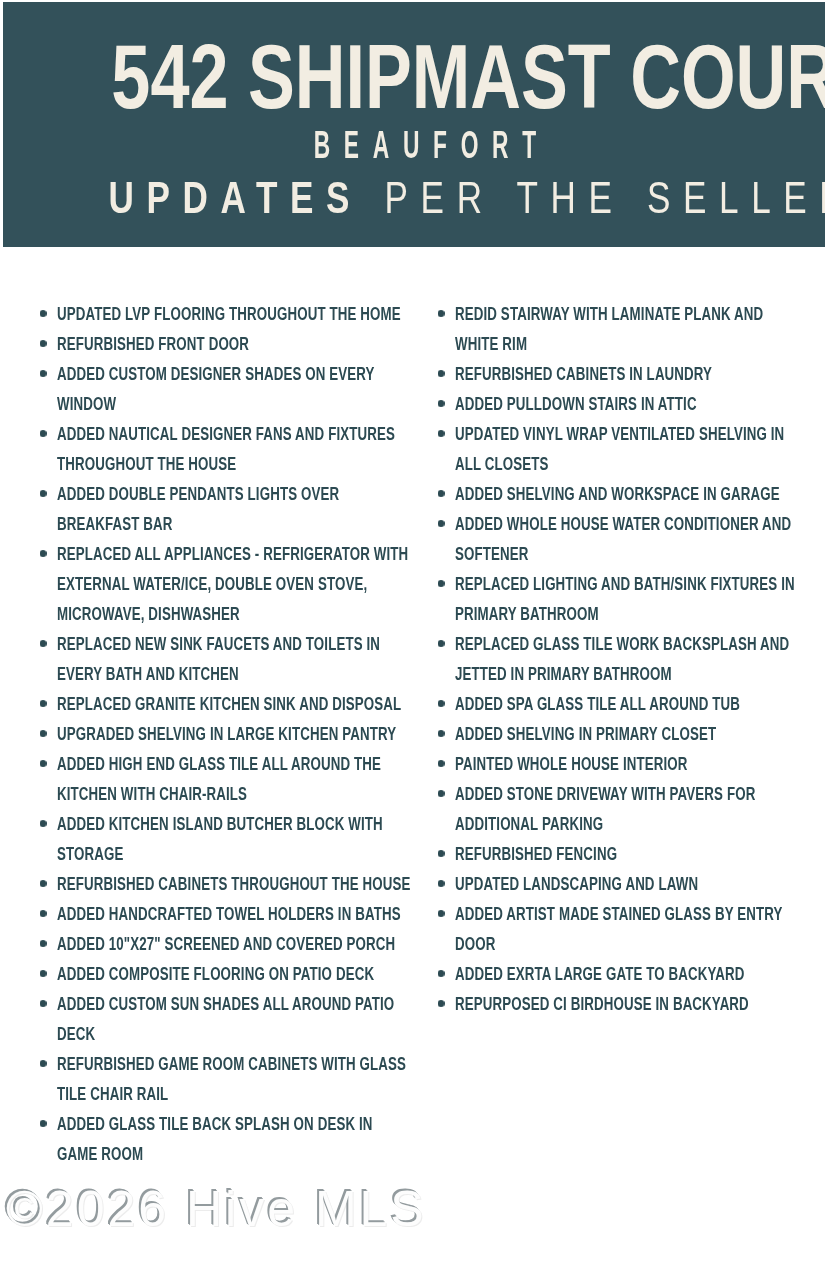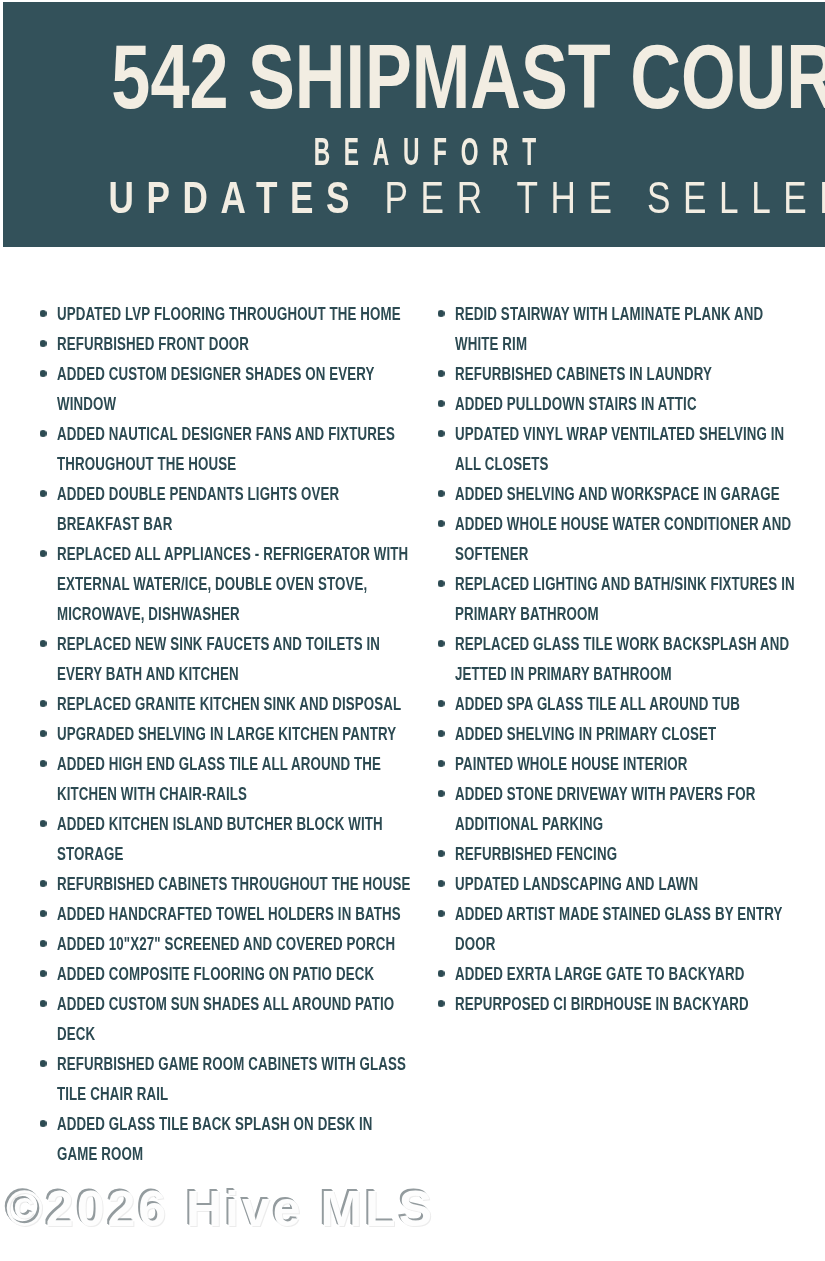--- a/index.html
+++ b/index.html
@@ -28,21 +28,21 @@
   .title-line { top: 30px; }
   .title-line .condense {
     font-size: 90px;
     font-weight: 700;
     line-height: 90px;
     letter-spacing: 0;
     transform: scaleX(0.78);
     transform-origin: center top;
   }
 
-  .city-line { top: 128px; margin-left: 35px; }
+  .city-line { top: 121px; margin-left: 35px; }
   .city-line .condense {
     font-size: 38px;
     font-weight: 700;
     line-height: 44px;
     letter-spacing: 0.60em;
     transform: scaleX(0.60);
     transform-origin: center top;
   }
 
   .updates-line { top: 170px; }
@@ -86,21 +86,21 @@
     border-radius: 50%;
     background: #2c4a52;
   }
 
   
   .watermark {
     position: absolute;
     left: 6px;
     top: 1180px;
     font-size: 50px;
-    font-weight: 700;
+    font-weight: 400;
     letter-spacing: 3px;
     color: #fdfdfd;
     text-shadow:
       -2px -2px 0 #939b9e,
       -1px -1px 0 #a7aeb0,
       1px 1px 0 #ececec;
   }
 </style>
 </head>
 <body>

